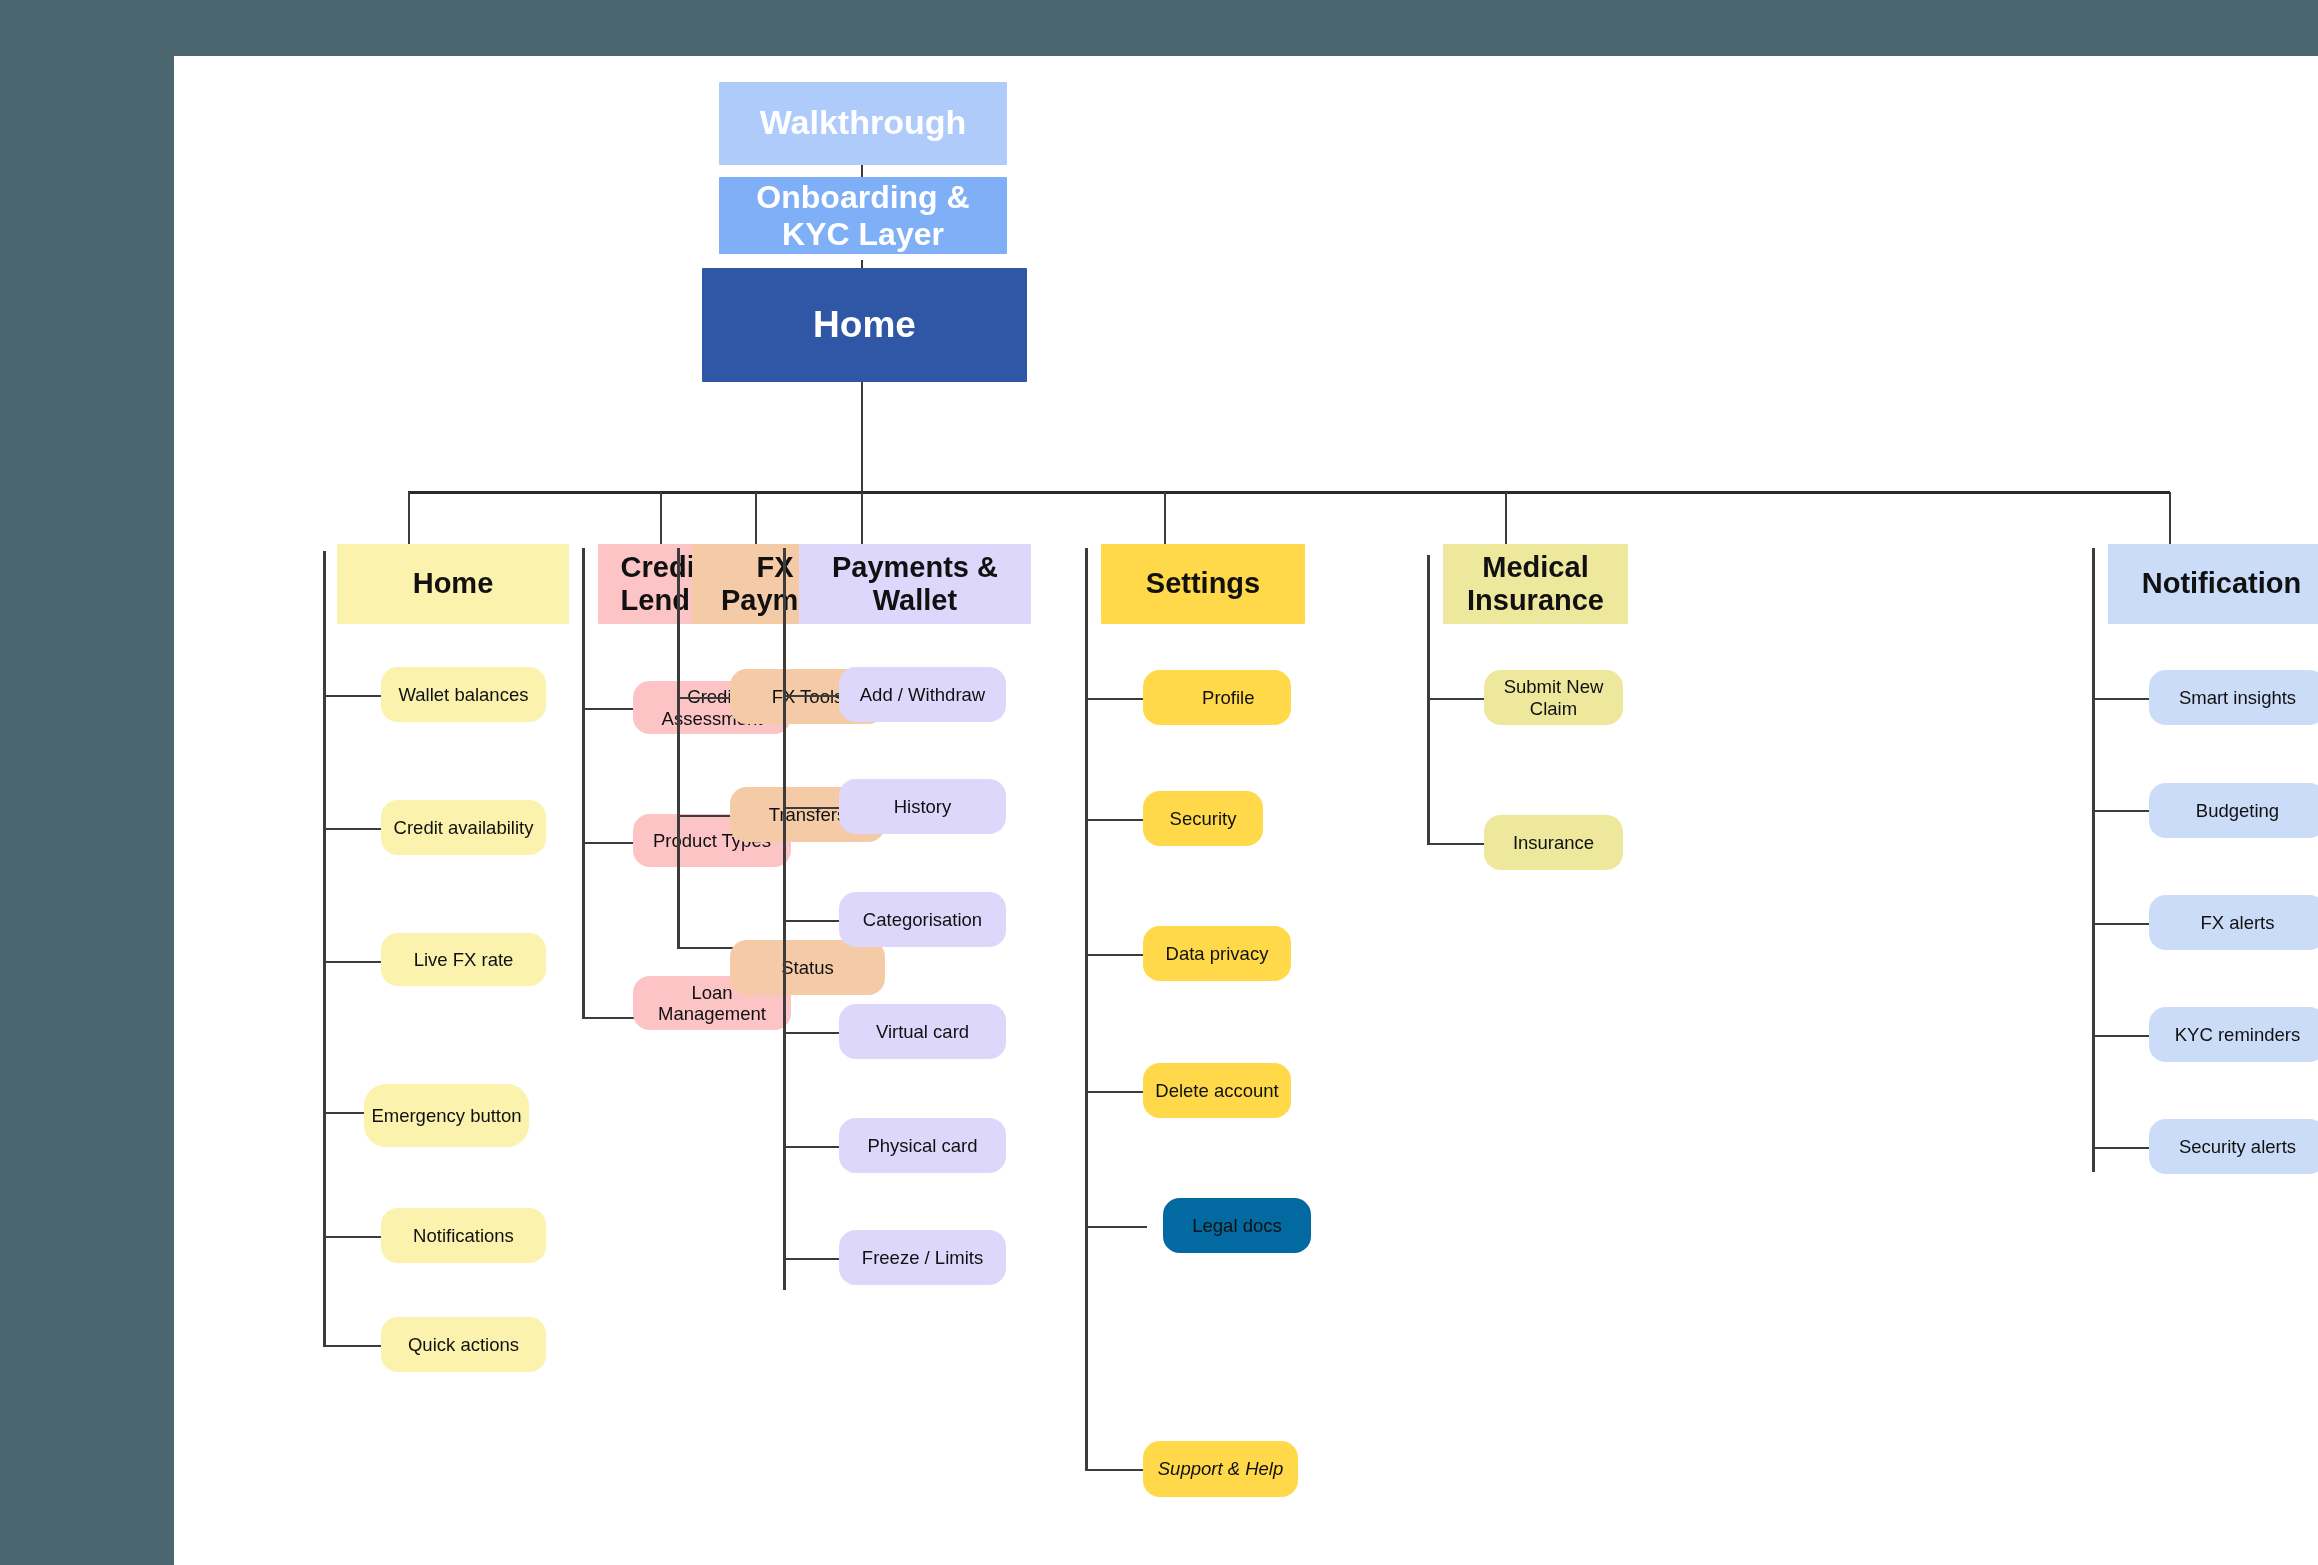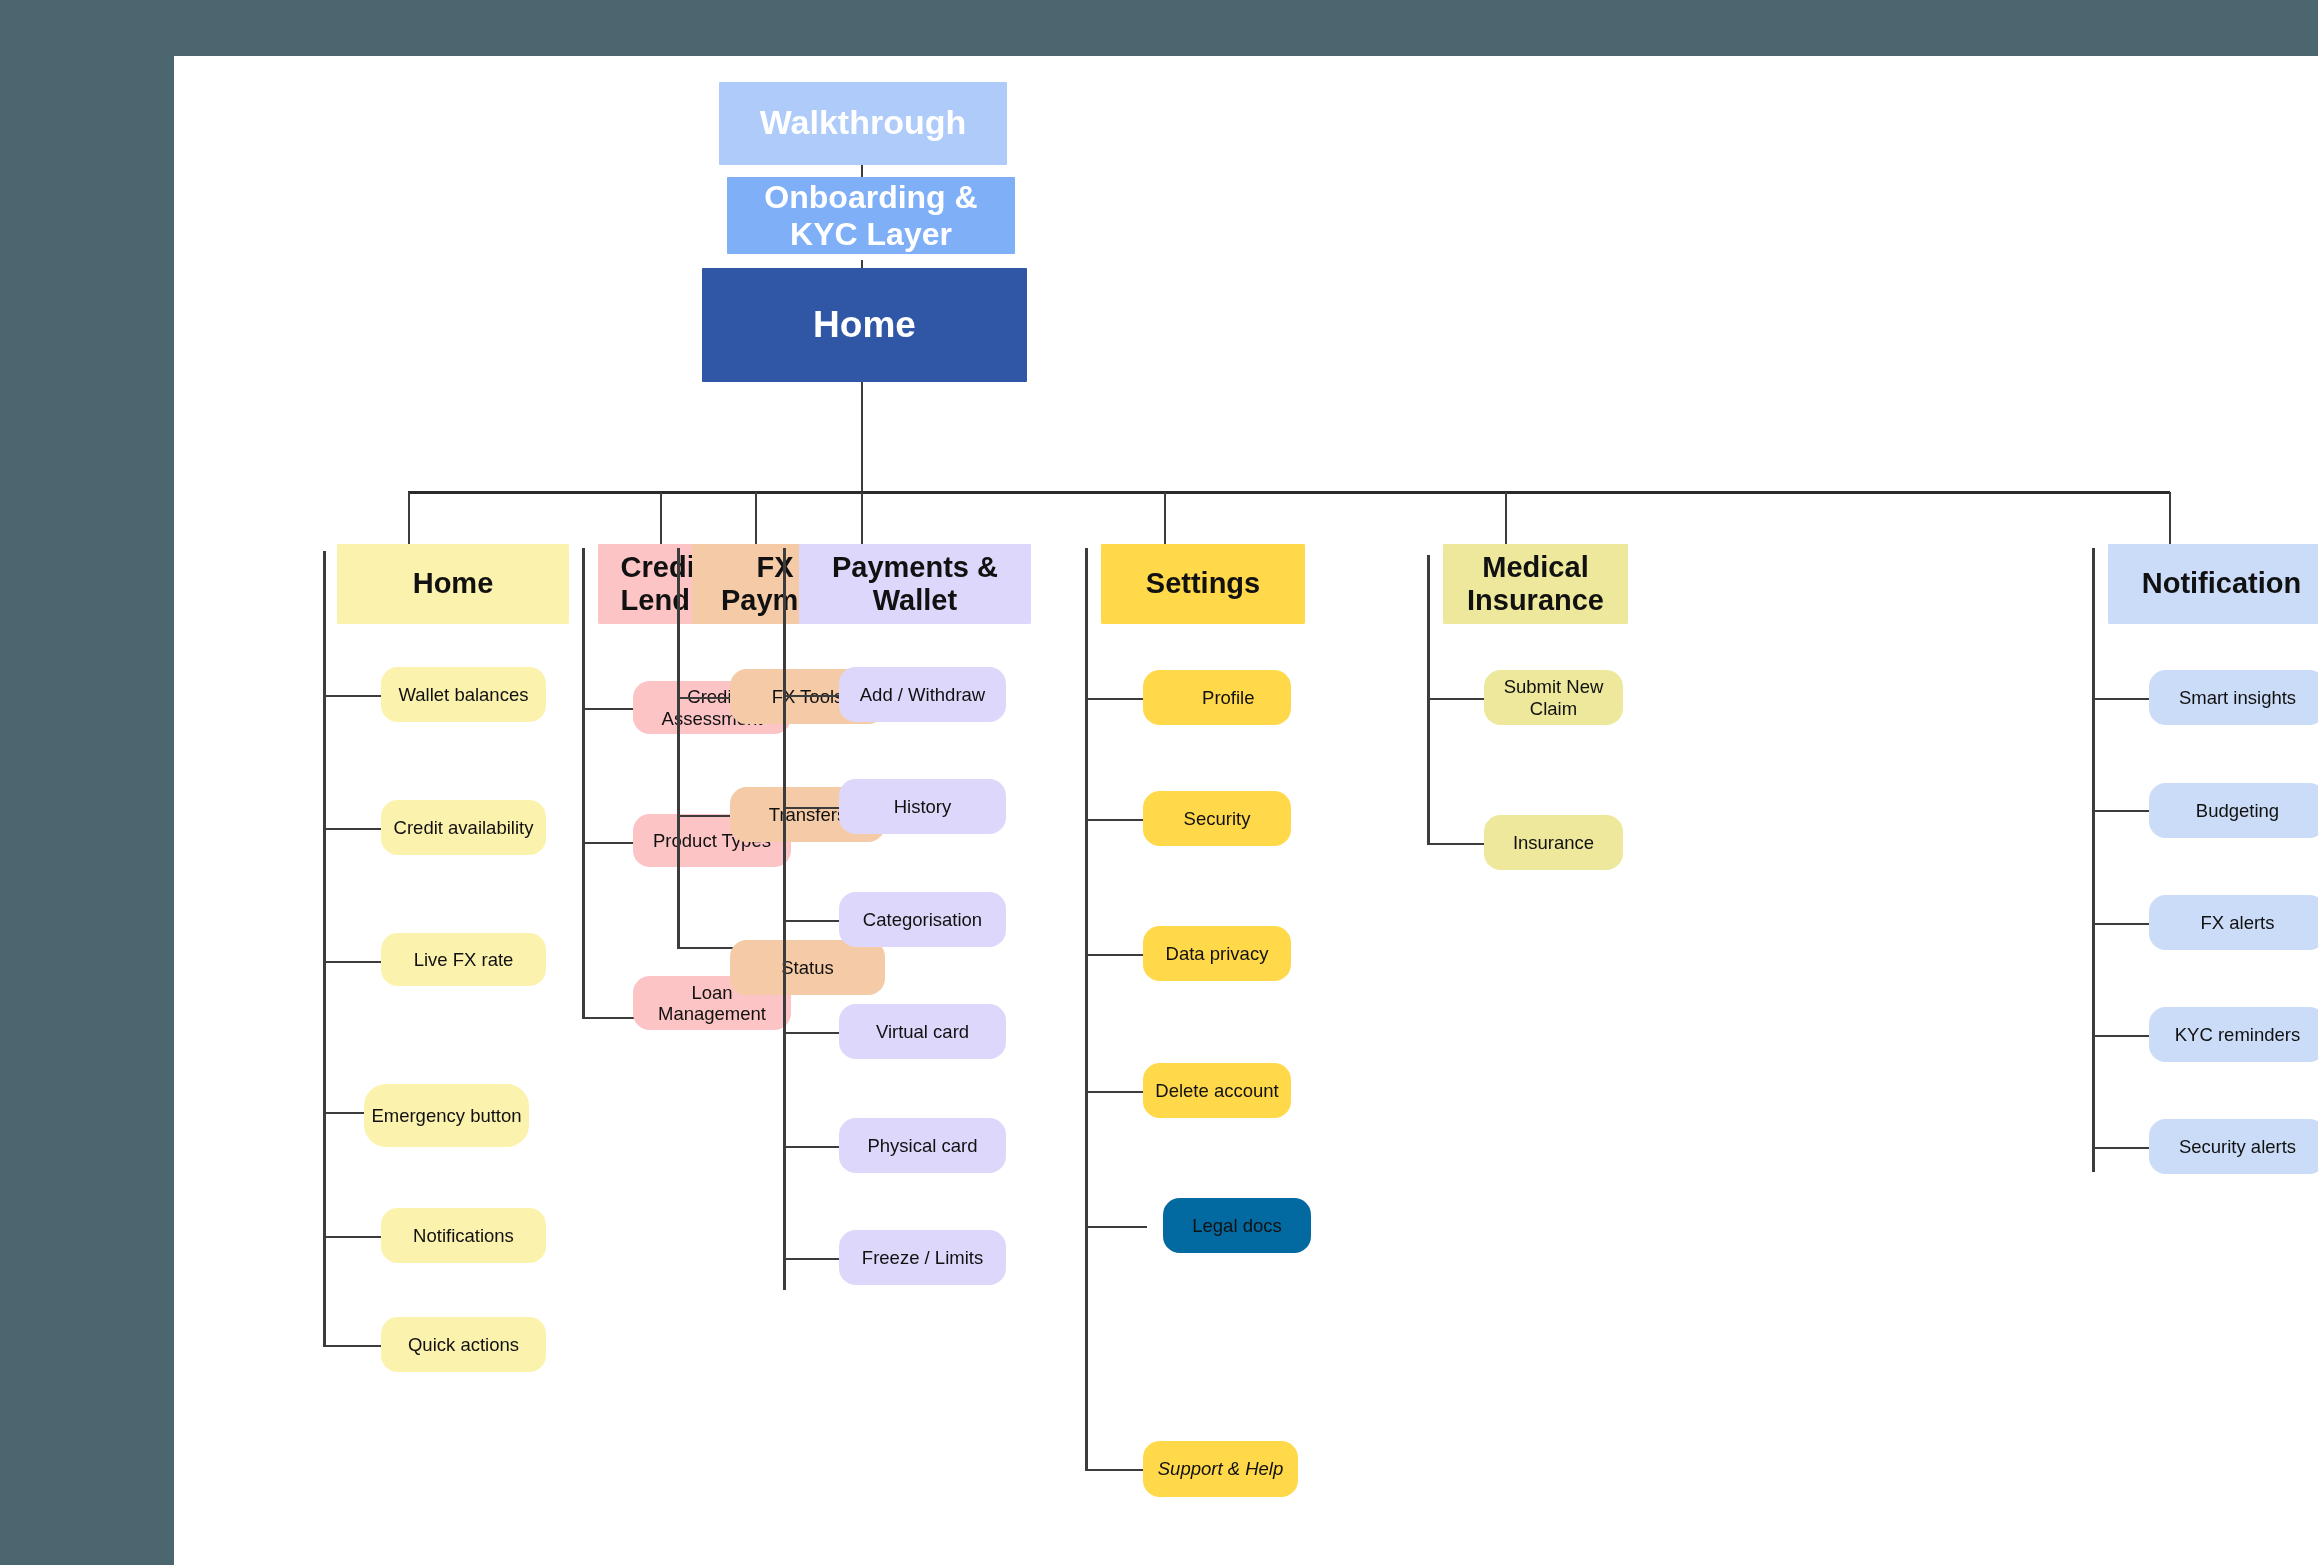--- a/index.html
+++ b/index.html
@@ -41,21 +41,20 @@
   #n-walkthrough {
     left: 545px; top: 25.5px; width: 288px; height: 83px;
     background: #aecbfa;
     font-size: 34px;
   }
   #n-onboarding {
     left: 545px; top: 121px; width: 288px; height: 77px;
     background: #7eaff7;
     font-size: 32px;
     padding: 0 8.3px;
-    margin-left: 8px;
   }
   #n-home-root {
     left: 528px; top: 212px; width: 325px; height: 114px;
     background: #2f57a6;
     font-size: 37px;
   }
 
   
   .section-head {
     font-weight: bold;
@@ -183,21 +182,21 @@
   <div class="node leaf" style="left:665px; top:1174px; width:167px; height:55px; background:#ddd8fb;">Freeze / Limits</div>
 
   <div class="spine" style="left:911px; top:492px; height:923px;"></div>
 
   <div class="node section-head" style="left:927px; top:488px; width:204px; height:80px; background:#ffd94a;">Settings</div>
 
   <div class="line-h" style="left:911px; top:642px; width:62px;"></div>
   <div class="node leaf" style="left:969px; top:614px; width:148px; height:55px; background:#ffd94a;padding-left:30px;">Profile</div>
 
   <div class="line-h" style="left:911px; top:763px; width:62px;"></div>
-  <div class="node leaf" style="left:969px; top:735px; width:148px; height:55px; background:#ffd94a;">Security</div>
+  <div class="node leaf" style="left:969px; top:735px; width:120px; height:55px; background:#ffd94a;">Security</div>
 
   <div class="line-h" style="left:911px; top:898px; width:62px;"></div>
   <div class="node leaf" style="left:969px; top:870px; width:148px; height:55px; background:#ffd94a;">Data privacy</div>
 
   <div class="line-h" style="left:911px; top:1035px; width:62px;"></div>
   <div class="node leaf" style="left:969px; top:1007px; width:148px; height:55px; background:#ffd94a;">Delete account</div>
 
   <div class="line-h" style="left:911px; top:1170px; width:62px;"></div>
   <div class="node leaf" style="left:989px; top:1142px; width:148px; height:55px; background:#0369a1;">Legal docs</div>
 

